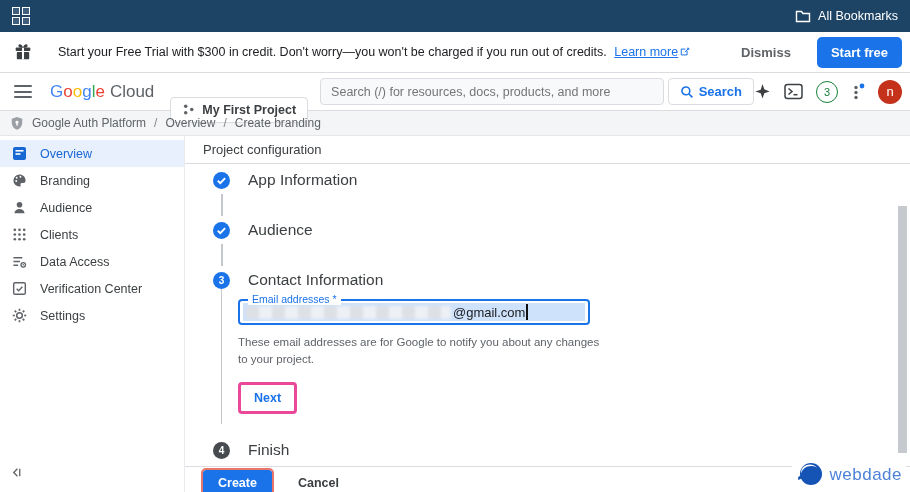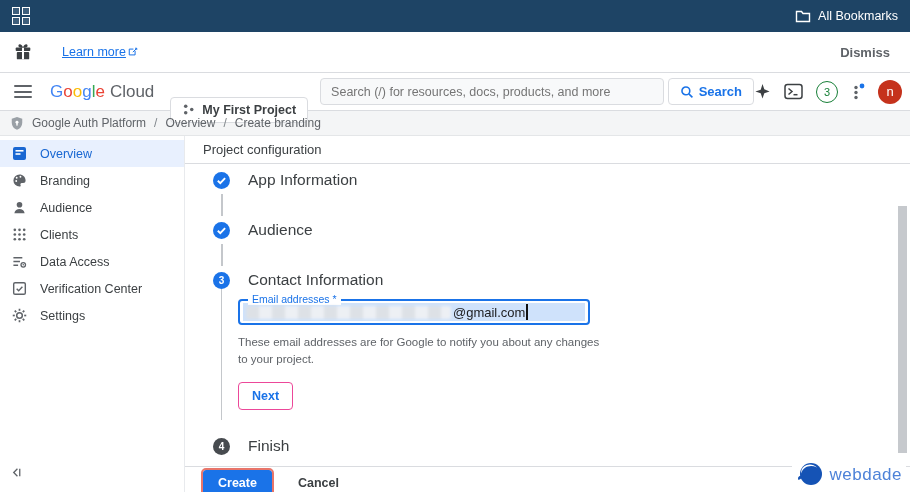--- a/index.html
+++ b/index.html
@@ -61,21 +61,21 @@
   .connector { width:1.5px; height:22px; background:#c4c7cb; margin:5px 0 5px 8px; }
 
   .step3-body { margin-left:8px; border-left:1.5px solid #c4c7cb; padding:10px 0 10px 16px; }
   .field { position:relative; width:352px; height:26px; border:2px solid #1a73e8; border-radius:4px; display:flex; align-items:center; padding:0 3px; background:#fff; }
   .field-label { position:absolute; top:-8px; left:8px; background:#fff; padding:0 4px; font-size:10.5px; color:#1a73e8; }
   .selection { flex:1; height:18px; background:#cfe2fb; display:flex; align-items:center; padding-left:3px; }
   .redacted { width:205px; height:13px; border-radius:2px; background:repeating-linear-gradient(90deg,#dde1e6 0 13px,#edf0f4 13px 26px); filter:blur(1.6px); }
   .email-text { font-size:13px; color:#202124; margin-left:2px; }
   .caret { width:1.5px; height:16px; background:#111; margin-left:1px; }
   .helper { margin-top:9px; width:372px; font-size:11.5px; line-height:1.45; color:#5f6368; }
-  .next-btn { margin-top:15px; background:#fff; border:1px solid #ec4899; border-radius:4px; color:#1a73e8; font-size:12.5px; font-weight:bold; padding:6px 13px; cursor:pointer; }
+  .next-btn { margin-top:15px; background:#fff; border:3px solid #ec4899; border-radius:4px; color:#1a73e8; font-size:12.5px; font-weight:bold; padding:6px 13px; cursor:pointer; }
   .step-finish { margin-top:17px; }
 
   .action-bar { position:absolute; left:0; right:0; bottom:0; height:26px; background:#fff; border-top:1px solid #dadce0; display:flex; align-items:flex-start; padding:3px 0 0 18px; }
   .create-btn { background:#1a73e8; color:#fff; border:none; border-radius:3px; font-size:12.5px; font-weight:bold; padding:6px 15px; outline:2px solid #e8756a; outline-offset:0px; cursor:pointer; }
   .cancel-btn { color:#3c4043; font-size:12.5px; font-weight:bold; margin-left:26px; padding-top:6px; cursor:pointer; }
 
   .scrollbar-thumb { position:absolute; right:3px; top:70px; width:9px; height:247px; background:#c6c9cd; }
 
   .watermark { position:absolute; right:4px; bottom:2px; z-index:6; background:#fff; display:flex; align-items:center; gap:5px; padding:2px 4px; }
   .watermark-text { font-size:17px; color:#4d82d8; letter-spacing:.5px; }
@@ -99,29 +99,31 @@
 </div>
 
 <div class="banner">
   <svg width="18" height="18" viewBox="0 0 16 16">
     <rect x="1.5" y="4" width="13" height="3" rx="0.8" fill="#3c4043"></rect>
     <rect x="2.5" y="8" width="11" height="6.5" rx="0.8" fill="#3c4043"></rect>
     <rect x="7.1" y="4" width="1.8" height="10.5" fill="#fff"></rect>
     <path d="M5 1.2c1.5 0 2.6 1.2 3 2.8-1.6.4-3.1.2-3.8-.6C3.6 2.7 4 1.2 5 1.2zM11 1.2c-1.5 0-2.6 1.2-3 2.8 1.6.4 3.1.2 3.8-.6.6-.7.2-2.2-.8-2.2z" fill="#3c4043"></path>
   </svg>
   <span class="banner-msg">
+    <span>Start your Free Trial with $300 in credit. Don't worry—you won't be charged if you run out of credits.</span>
     <span class="learn-more">
       <span>Learn more</span>
       <svg width="10" height="10" viewBox="0 0 12 12">
           <path d="M8.5 1.5h2v2M10.3 1.7L5.8 6.2M8.5 4.5v5h-7v-7h5" fill="none" stroke="#1a73e8" stroke-width="1.2"></path>
         </svg>
     </span>
   </span>
   <div class="banner-right">
     <span class="dismiss-btn">Dismiss</span>
+    <button class="startfree-btn">Start free</button>
   </div>
 </div>
 
 <div class="console-header">
   <div class="hamburger">
       <span></span>
       <span></span>
       <span></span>
     </div>
   <div class="gc-logo">

